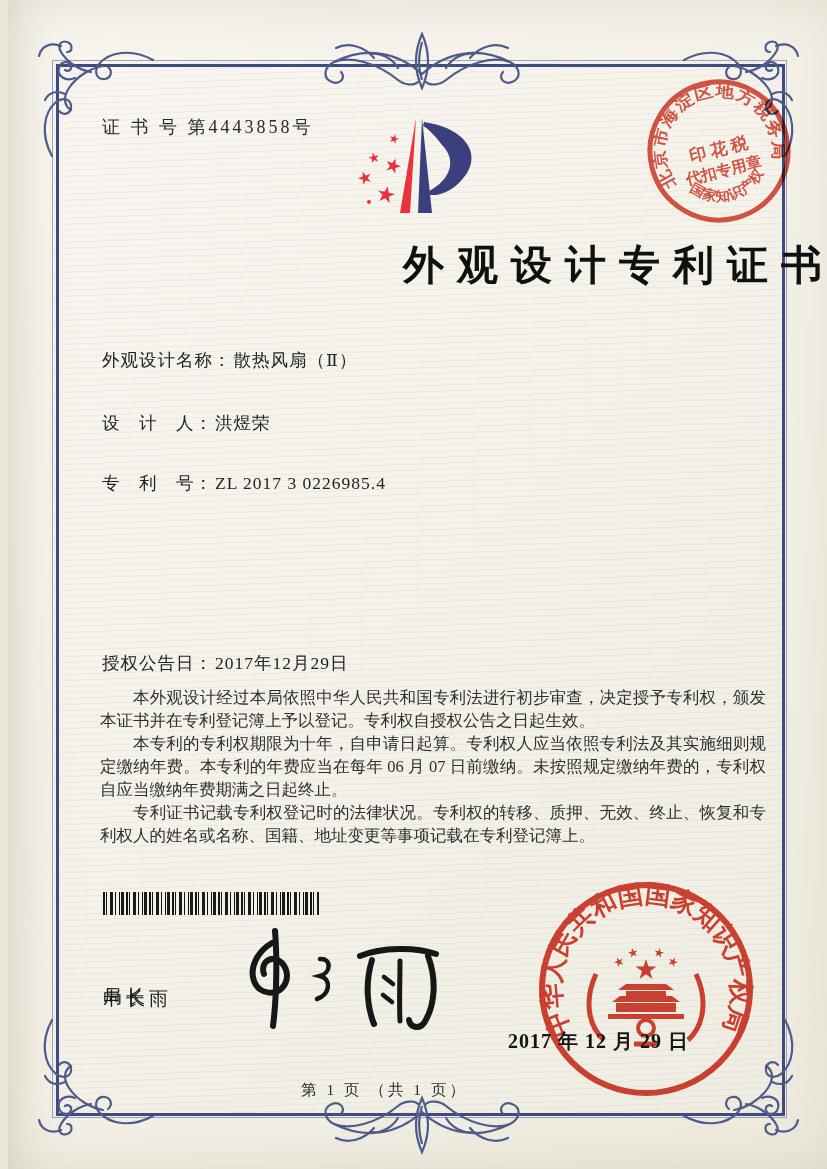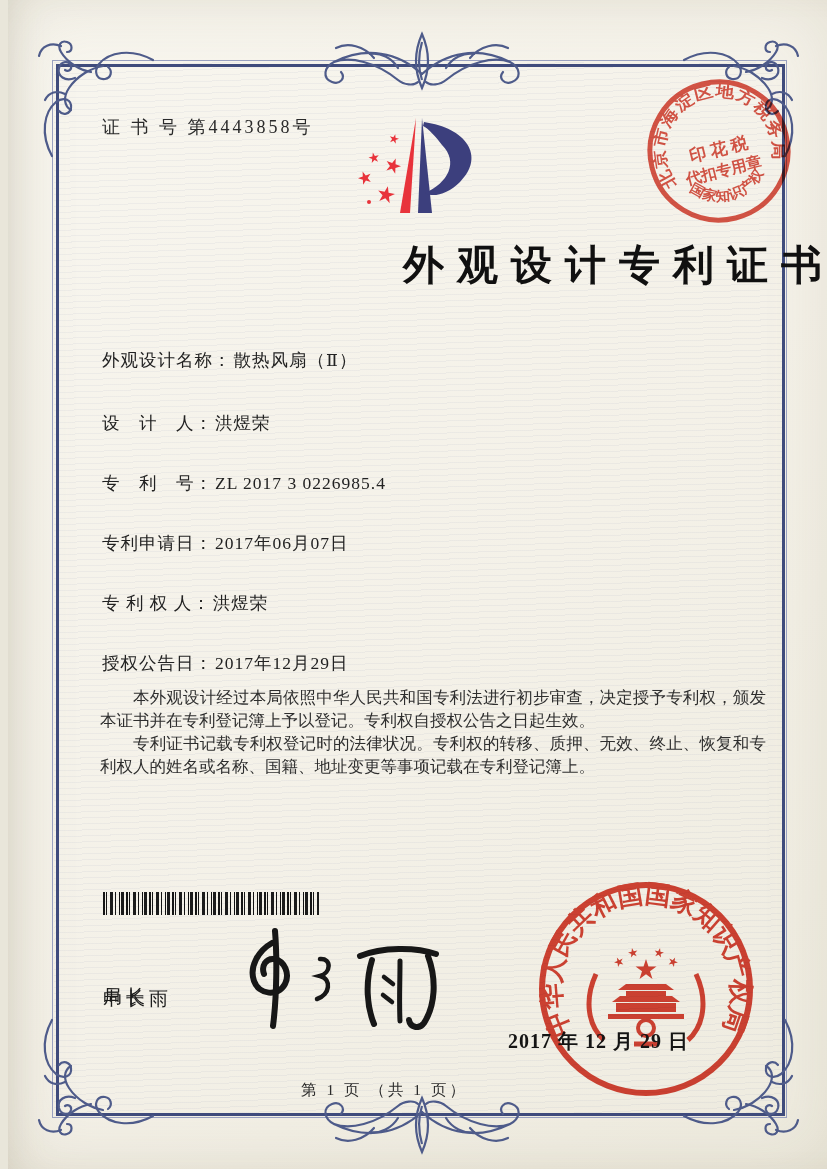--- a/index.html
+++ b/index.html
@@ -124,26 +124,25 @@
       <path d="M86,2 L82,97 L96,97 Z"></path>
       <path d="M88,6 C130,12 150,40 124,66 C112,78 97,82 89,77 C112,67 123,46 106,29 C100,21 93,13 87,10 Z"></path>
     </g>
   </svg>
 
   <div class="title">外观设计专利证书</div>
 
   <div class="field-row" style="top:411px"><span class="label">设　计　人：</span><span class="value">洪煜荣</span></div>
   <div class="field-row" style="top:348px"><span class="label">外观设计名称：</span><span class="value">散热风扇（Ⅱ）</span></div>
   <div class="field-row" style="top:471px"><span class="label">专　利　号：</span><span class="value">ZL 2017 3 0226985.4</span></div>
-  <div class="field-row" style="top:531px"><span class="label">专利申请日：</span><span class="value">2017年06月07日</span></div>
-  <div class="field-row" style="top:591px"><span class="label">专 利 权 人：</span><span class="value">洪煜荣</span></div>
   <div class="field-row" style="top:651px"><span class="label">授权公告日：</span><span class="value">2017年12月29日</span></div>
 
   <div class="paragraphs">
     <p>本外观设计经过本局依照中华人民共和国专利法进行初步审查，决定授予专利权，颁发本证书并在专利登记簿上予以登记。专利权自授权公告之日起生效。</p>
+    <p>本专利的专利权期限为十年，自申请日起算。专利权人应当依照专利法及其实施细则规定缴纳年费。本专利的年费应当在每年 06 月 07 日前缴纳。未按照规定缴纳年费的，专利权自应当缴纳年费期满之日起终止。</p>
     <p>专利证书记载专利权登记时的法律状况。专利权的转移、质押、无效、终止、恢复和专利权人的姓名或名称、国籍、地址变更等事项记载在专利登记簿上。</p>
   </div>
 
   <div class="barcode"></div>
 
   <div class="signer-title">局长</div>
   <div class="signer-name">申长雨</div>
 
   <svg class="signature" width="240" height="105" viewBox="0 0 240 105">
     <g fill="none" stroke="#171717" stroke-width="6" stroke-linecap="round">

